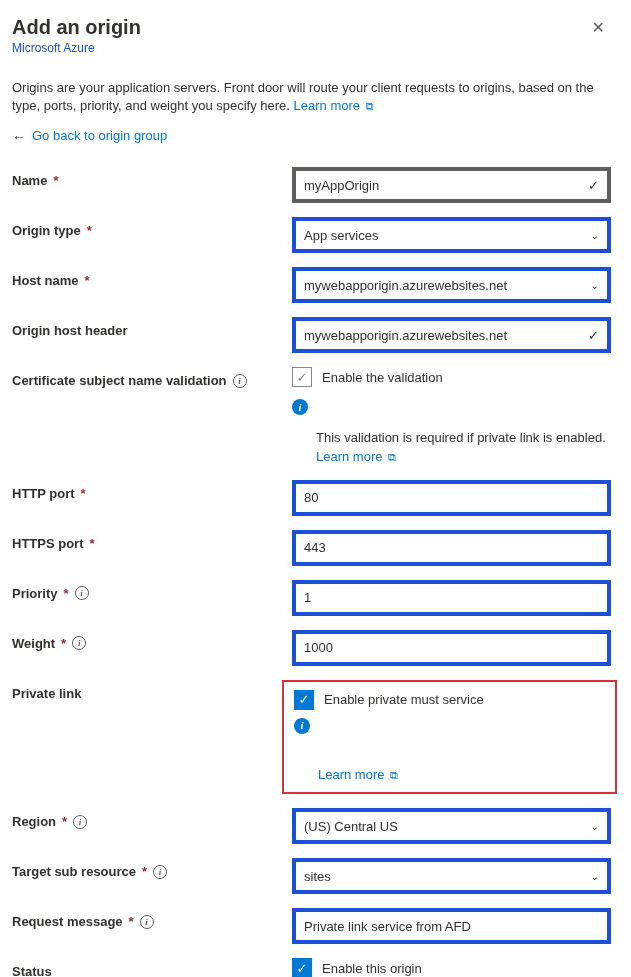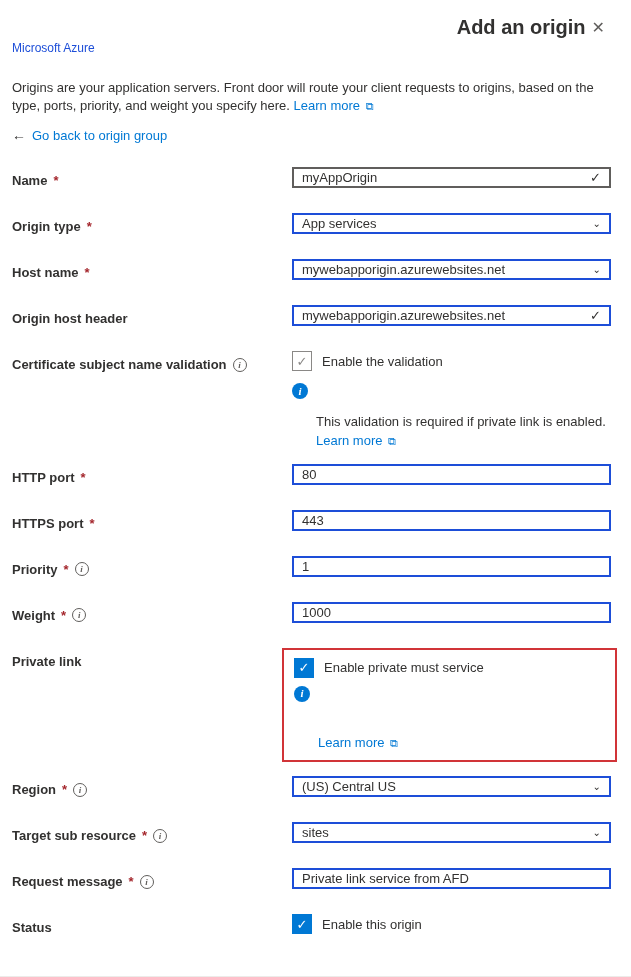--- a/index.html
+++ b/index.html
@@ -13,21 +13,21 @@
       color: #323130;
       background: #ffffff;
       width: 631px;
       padding: 0;
     }
     .panel {
       padding: 16px 20px 0 12px;
     }
     .header {
       display: flex;
-      justify-content: flex-end;
+      justify-content: space-between;
       align-items: flex-start;
       margin-bottom: 2px;
     }
     .title {
       font-size: 20px;
       font-weight: 600;
       color: #323130;
     }
     .close-btn {
       font-size: 16px;
@@ -117,22 +117,22 @@
       font-weight: bold;
       flex-shrink: 0;
     }
     .form-control-wrap {
       flex: 1;
       display: flex;
       flex-direction: column;
     }
     .text-input, .select-input {
       width: 100%;
-      height: 21px;
-      border: 2px solid #1d4ed8;
+      height: 36px;
+      border: 4px solid #1d4ed8;
       padding: 0 8px;
       font-size: 13px;
       font-family: inherit;
       color: #323130;
       background: #ffffff;
     }
     .select-input {
       position: relative;
       display: flex;
       align-items: center;

